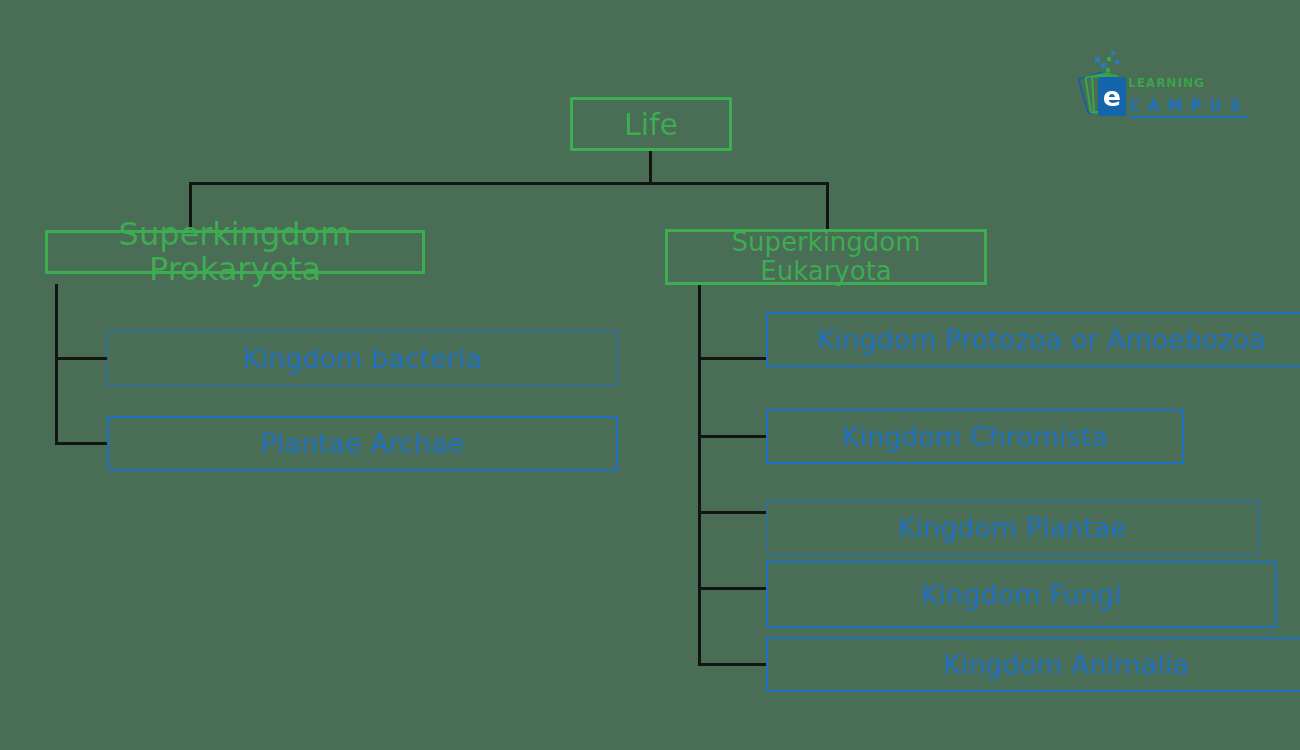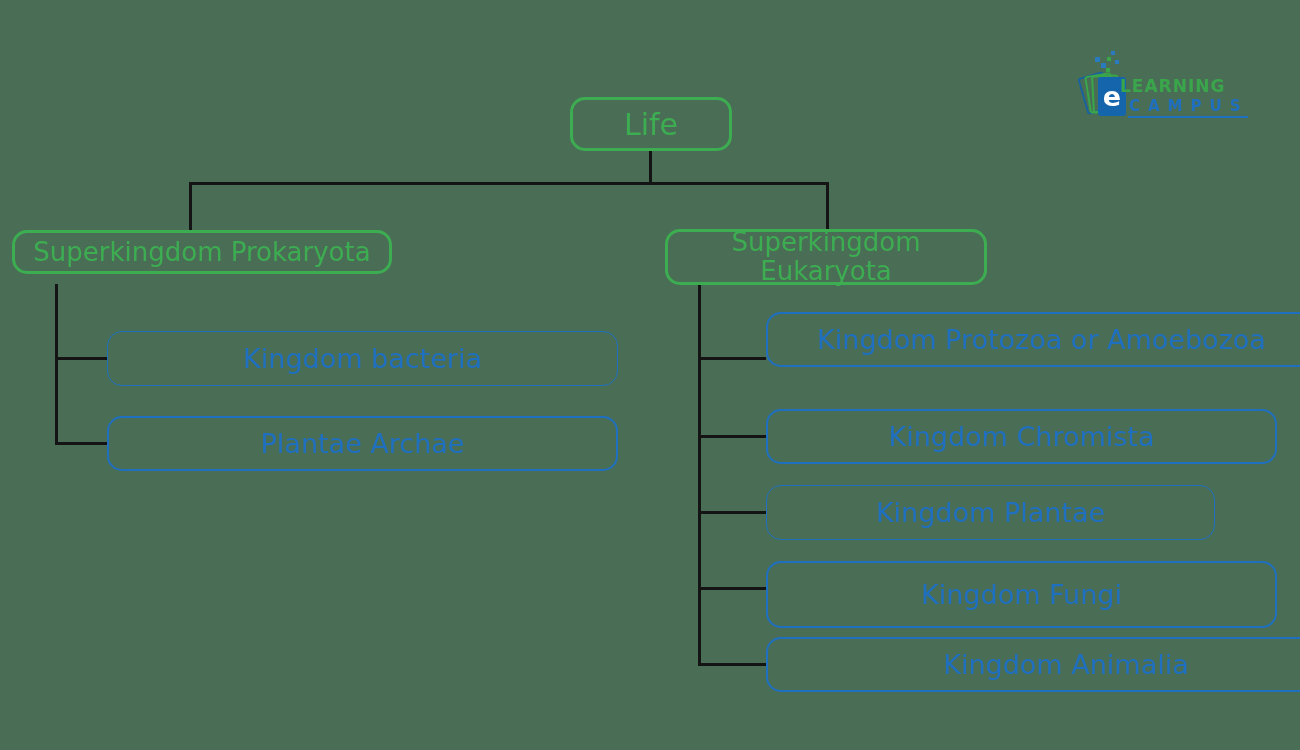--- a/index.html
+++ b/index.html
@@ -16,21 +16,20 @@
     font-family: "DejaVu Sans", "Liberation Sans", sans-serif;
   }
   .box {
     position: absolute;
     box-sizing: border-box;
     display: flex;
     align-items: center;
     justify-content: center;
     text-align: center;
     line-height: 1.1;
-    border-radius: 15px;
   }
   .green-box {
     border: 3px solid #3dad52;
     color: #3dad52;
   }
   .blue-box {
     border: 2px solid #1f70c1;
     color: #1f70c1;
     font-size: 27px;
   }
@@ -54,22 +53,22 @@
     position: absolute; left: 18px; top: 29px; width: 28px; height: 39px;
     background: #1565ad; border-radius: 3px;
     display: flex; align-items: center; justify-content: center;
   }
   .lg-cover span {
     color: #ffffff; font-size: 27px; font-weight: bold; line-height: 1;
     font-family: "DejaVu Sans", sans-serif;
   }
   .lg-dot { position: absolute; }
   .lg-learning {
-    position: absolute; left: 40px; top: 28px;
-    font-size: 17px; font-weight: bold; color: #3aa64c; letter-spacing: 1px;
+    position: absolute; left: 48px; top: 28px;
+    font-size: 12px; font-weight: bold; color: #3aa64c; letter-spacing: 1px;
     white-space: nowrap;
   }
   .lg-campus {
     position: absolute; left: 49px; top: 49px;
     font-size: 15px; font-weight: bold; color: #1f70c1; letter-spacing: 8px;
     white-space: nowrap;
   }
   .lg-underline { position: absolute; left: 48px; top: 68px; width: 120px; height: 2px; background: #1f70c1; }
 </style>
 </head>
@@ -106,31 +105,31 @@
 
   <div class="line" style="left:698px;top:285px;width:3px;height:381px"></div>
   <div class="line" style="left:698px;top:357px;width:68px;height:3px"></div>
   <div class="line" style="left:698px;top:435px;width:68px;height:3px"></div>
   <div class="line" style="left:698px;top:511px;width:68px;height:3px"></div>
   <div class="line" style="left:698px;top:587px;width:68px;height:3px"></div>
   <div class="line" style="left:698px;top:663px;width:68px;height:3px"></div>
 
   <div class="box green-box" style="left:570px;top:97px;width:162px;height:54px;font-size:30px">Life</div>
 
-  <div class="box green-box" style="left:12px;top:230px;width:380px;height:44px;font-size:26px">Superkingdom Prokaryota</div>
+  <div class="box green-box" style="left:45px;top:230px;width:380px;height:44px;font-size:32px">Superkingdom Prokaryota</div>
 
   <div class="box green-box" style="left:665px;top:229px;width:322px;height:56px;font-size:26px">Superkingdom Eukaryota</div>
 
   <div class="box blue-box thin" style="left:107px;top:331px;width:511px;height:55px">Kingdom bacteria</div>
 
   <div class="box blue-box" style="left:107px;top:416px;width:511px;height:55px">Plantae Archae</div>
 
   <div class="box blue-box" style="left:766px;top:312px;width:551px;height:55px">Kingdom Protozoa or Amoebozoa</div>
 
-  <div class="box blue-box" style="left:766px;top:409px;width:511px;height:55px">Kingdom Chromista</div>
+  <div class="box blue-box" style="left:766px;top:409px;width:418px;height:55px">Kingdom Chromista</div>
 
-  <div class="box blue-box thin" style="left:766px;top:485px;width:449px;height:55px">Kingdom Plantae</div>
+  <div class="box blue-box thin" style="left:766px;top:500px;width:493px;height:55px">Kingdom Plantae</div>
 
   <div class="box blue-box" style="left:766px;top:561px;width:511px;height:67px">Kingdom Fungi</div>
 
   <div class="box blue-box" style="left:766px;top:637px;width:600px;height:55px">Kingdom Animalia</div>
 
 </div>
 
 </body></html>

